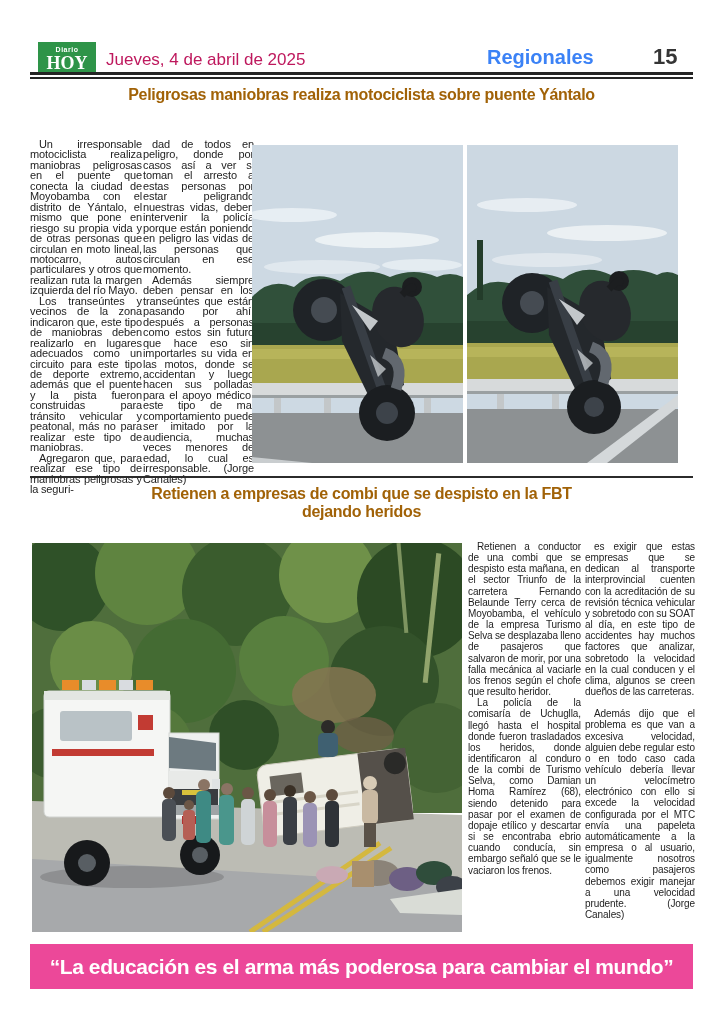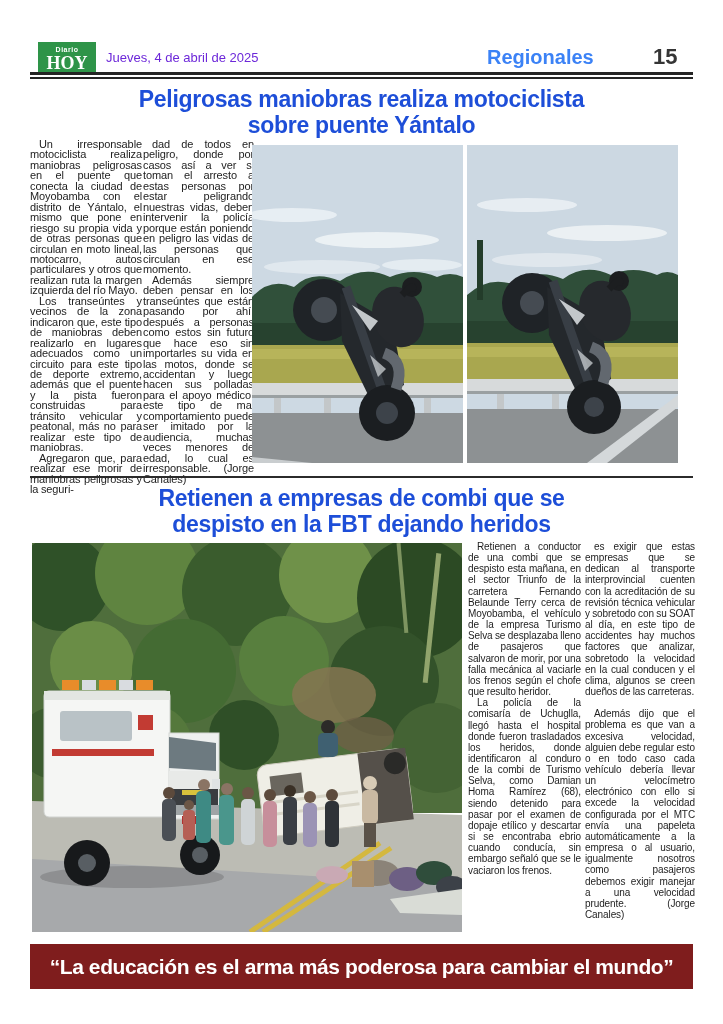--- a/index.html
+++ b/index.html
@@ -4,29 +4,29 @@
 <style>
   html,body{margin:0;padding:0;background:#ffffff;}
   body{font-family:"Liberation Sans",sans-serif;color:#1e1e1e;}
   .page{position:relative;width:723px;height:1024px;background:#fff;overflow:hidden;}
 
   
   .logo{position:absolute;left:38px;top:42px;width:58px;height:33px;background:#2e9448;
         display:flex;flex-direction:column;align-items:center;justify-content:center;line-height:1;}
   .logo .small{color:#fff;font-size:7px;font-weight:bold;letter-spacing:.5px;}
   .logo .big{color:#fff;font-family:"Liberation Serif",serif;font-weight:bold;font-size:18px;margin-top:1px;}
-  .date{position:absolute;left:106px;top:50px;font-size:13px;color:#6d28d9;}
+  .date{position:absolute;left:106px;top:50px;font-size:17px;color:#be185d;}
   .section{position:absolute;left:487px;top:46px;font-size:20px;font-weight:bold;color:#3b82f6;}
   .pageno{position:absolute;left:653px;top:44px;font-size:22px;font-weight:bold;color:#353535;}
   .rule-a{position:absolute;left:30px;top:72px;width:663px;height:3px;background:#242424;}
   .rule-b{position:absolute;left:30px;top:77px;width:663px;height:1.5px;background:#242424;}
 
   
   .headline{position:absolute;left:30px;width:663px;text-align:center;font-weight:bold;
-            color:#1d4ed8;font-size:23px;line-height:1.15;letter-spacing:-.3px;}
+            color:#a16207;font-size:16px;line-height:1.15;letter-spacing:-.3px;}
   .h1{top:86px;} .h1 .inner{max-width:480px;margin:0 auto;}
   .h2{top:485px;} .h2 .inner{max-width:470px;margin:0 auto;}
 
   
   .col{position:absolute;}
   .col p{margin:0;text-align:justify;text-indent:9px;color:#1d1d1d;
          letter-spacing:-.1px;word-spacing:-.4px;hyphens:auto;-webkit-hyphens:auto;}
   .a1 p{font-size:11px;line-height:10.45px;}
   .a2 p{font-size:10px;line-height:11.15px;}
   .a1c1{left:30px;top:139px;width:112px;}
@@ -37,21 +37,21 @@
 
   
   .photos1{position:absolute;left:252px;top:145px;width:426px;height:318px;display:flex;gap:4px;}
   .photo{background:#cdd9e3;}
   .photo svg{display:block;}
   .photo2{position:absolute;left:32px;top:543px;width:430px;height:389px;}
 
   .rule-mid{position:absolute;left:30px;top:476px;width:663px;height:2px;background:#2b2b2b;}
 
   
-  .footer{position:absolute;left:30px;top:944px;width:663px;height:45px;background:#7f1d1d;
+  .footer{position:absolute;left:30px;top:944px;width:663px;height:45px;background:#ec4899;
           display:flex;align-items:center;justify-content:center;}
   .footer span{color:#ffffff;font-size:21px;font-weight:bold;letter-spacing:-.4px;}
 </style>
 </head>
 <body>
 
 <div class="page">
 
   <div class="logo">
     <span class="small">Diario</span>
@@ -62,21 +62,21 @@
   <div class="pageno">15</div>
   <div class="rule-a"></div>
   <div class="rule-b"></div>
 
   <div class="headline h1">
     <div class="inner">Peligrosas maniobras realiza motociclista sobre puente Yántalo</div>
   </div>
   <div class="col a1 a1c1">
       <p>Un irresponsable motociclista realiza maniobras peligrosas en el puente que conecta la ciudad de Moyobamba con el distrito de Yántalo, el mismo que pone en riesgo su propia vida y de otras personas que circulan en moto lineal, motocarro, autos particulares y otros que realizan ruta la margen izquierda del río Mayo.</p>
       <p>Los transeúntes y vecinos de la zona indicaron que, este tipo de maniobras deben realizarlo en lugares adecuados como un circuito para este tipo de deporte extremo, además que el puente y la pista fueron construidas para tránsito vehicular y peatonal, más no para realizar este tipo de maniobras.</p>
-      <p>Agregaron que, para realizar ese morir de maniobras peligrosas y la seguri-</p>
+      <p>Agregaron que, para realizar ese tipo de maniobras peligrosas y la seguri-</p>
     </div>
   <div class="col a1 a1c2">
       <p>dad de todos en peligro, donde por casos así a ver si toman el arresto a estas personas por estar peligrando nuestras vidas, deben intervenir la policía porque están poniendo en peligro las vidas de las personas que circulan en ese momento.</p>
       <p>Además siempre deben pensar en los transeúntes que están pasando por ahí, después a personas como estos sin futuro que hace eso sin importarles su vida en las motos, donde se accidentan y luego hacen sus polladas para el apoyo médico, este tipo de mal comportamiento puede ser imitado por la audiencia, muchas veces menores de edad, lo cual es irresponsable. (Jorge Canales)</p>
     </div>
 
   <div class="photos1">
 
     <div class="photo">
       <svg width="211" height="318" viewBox="0 0 211 318">

